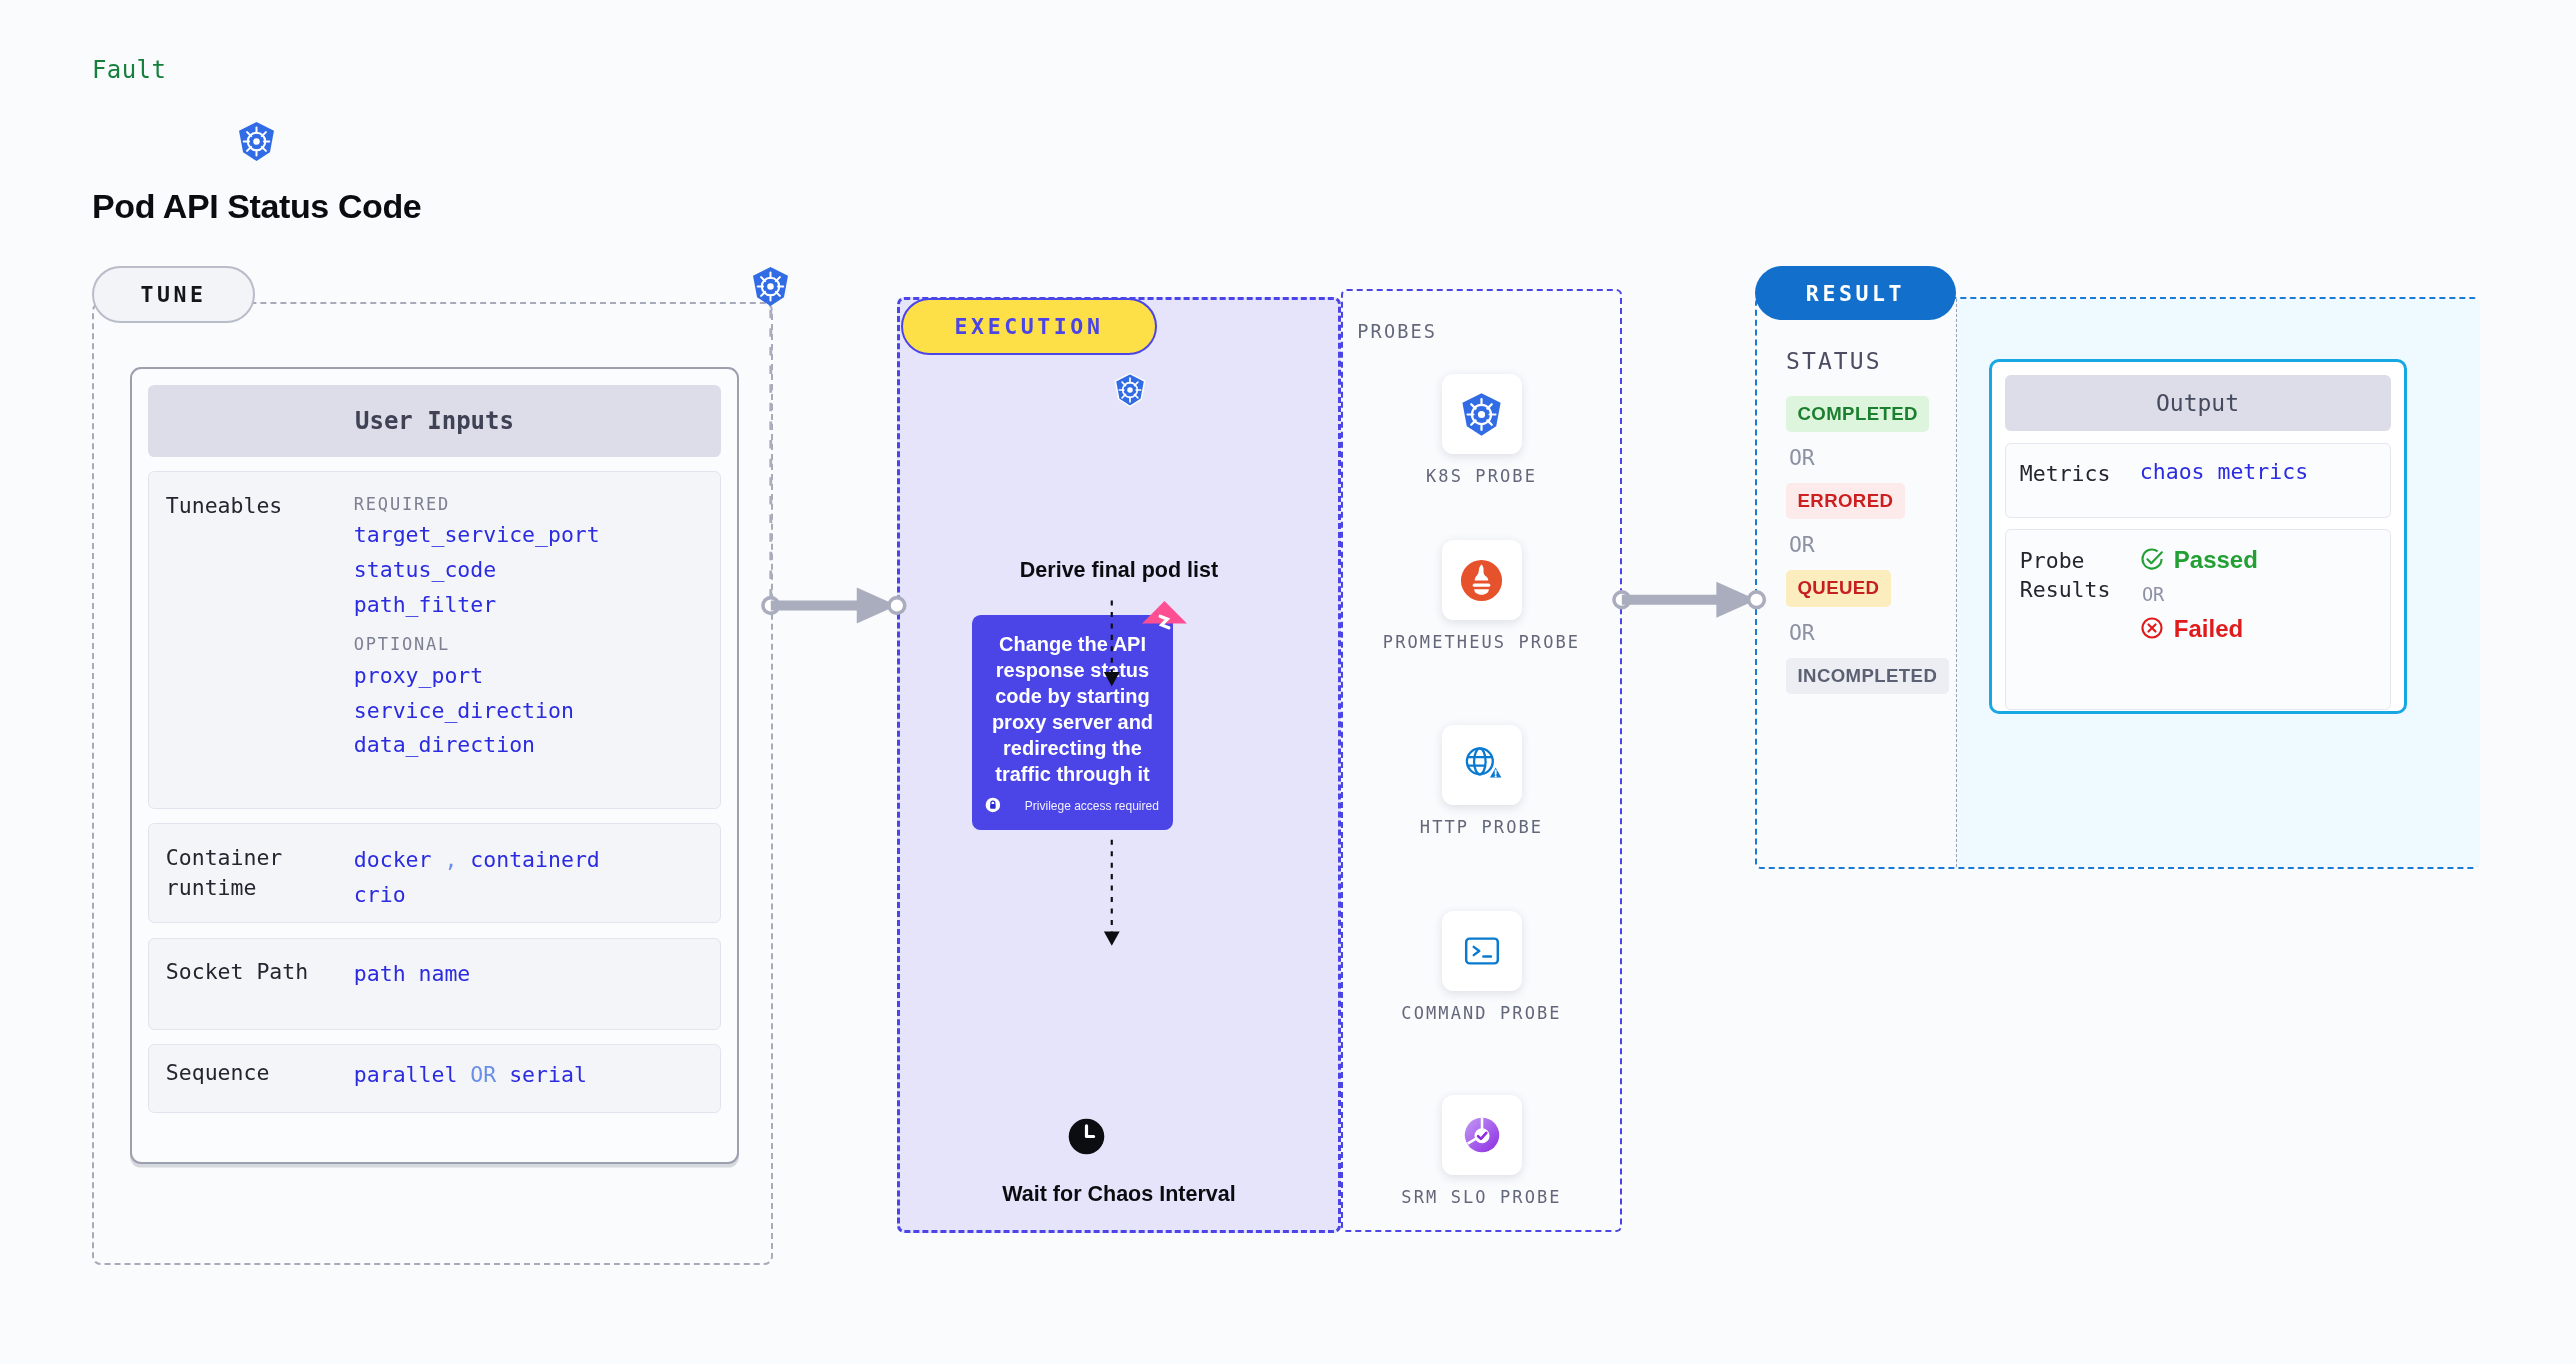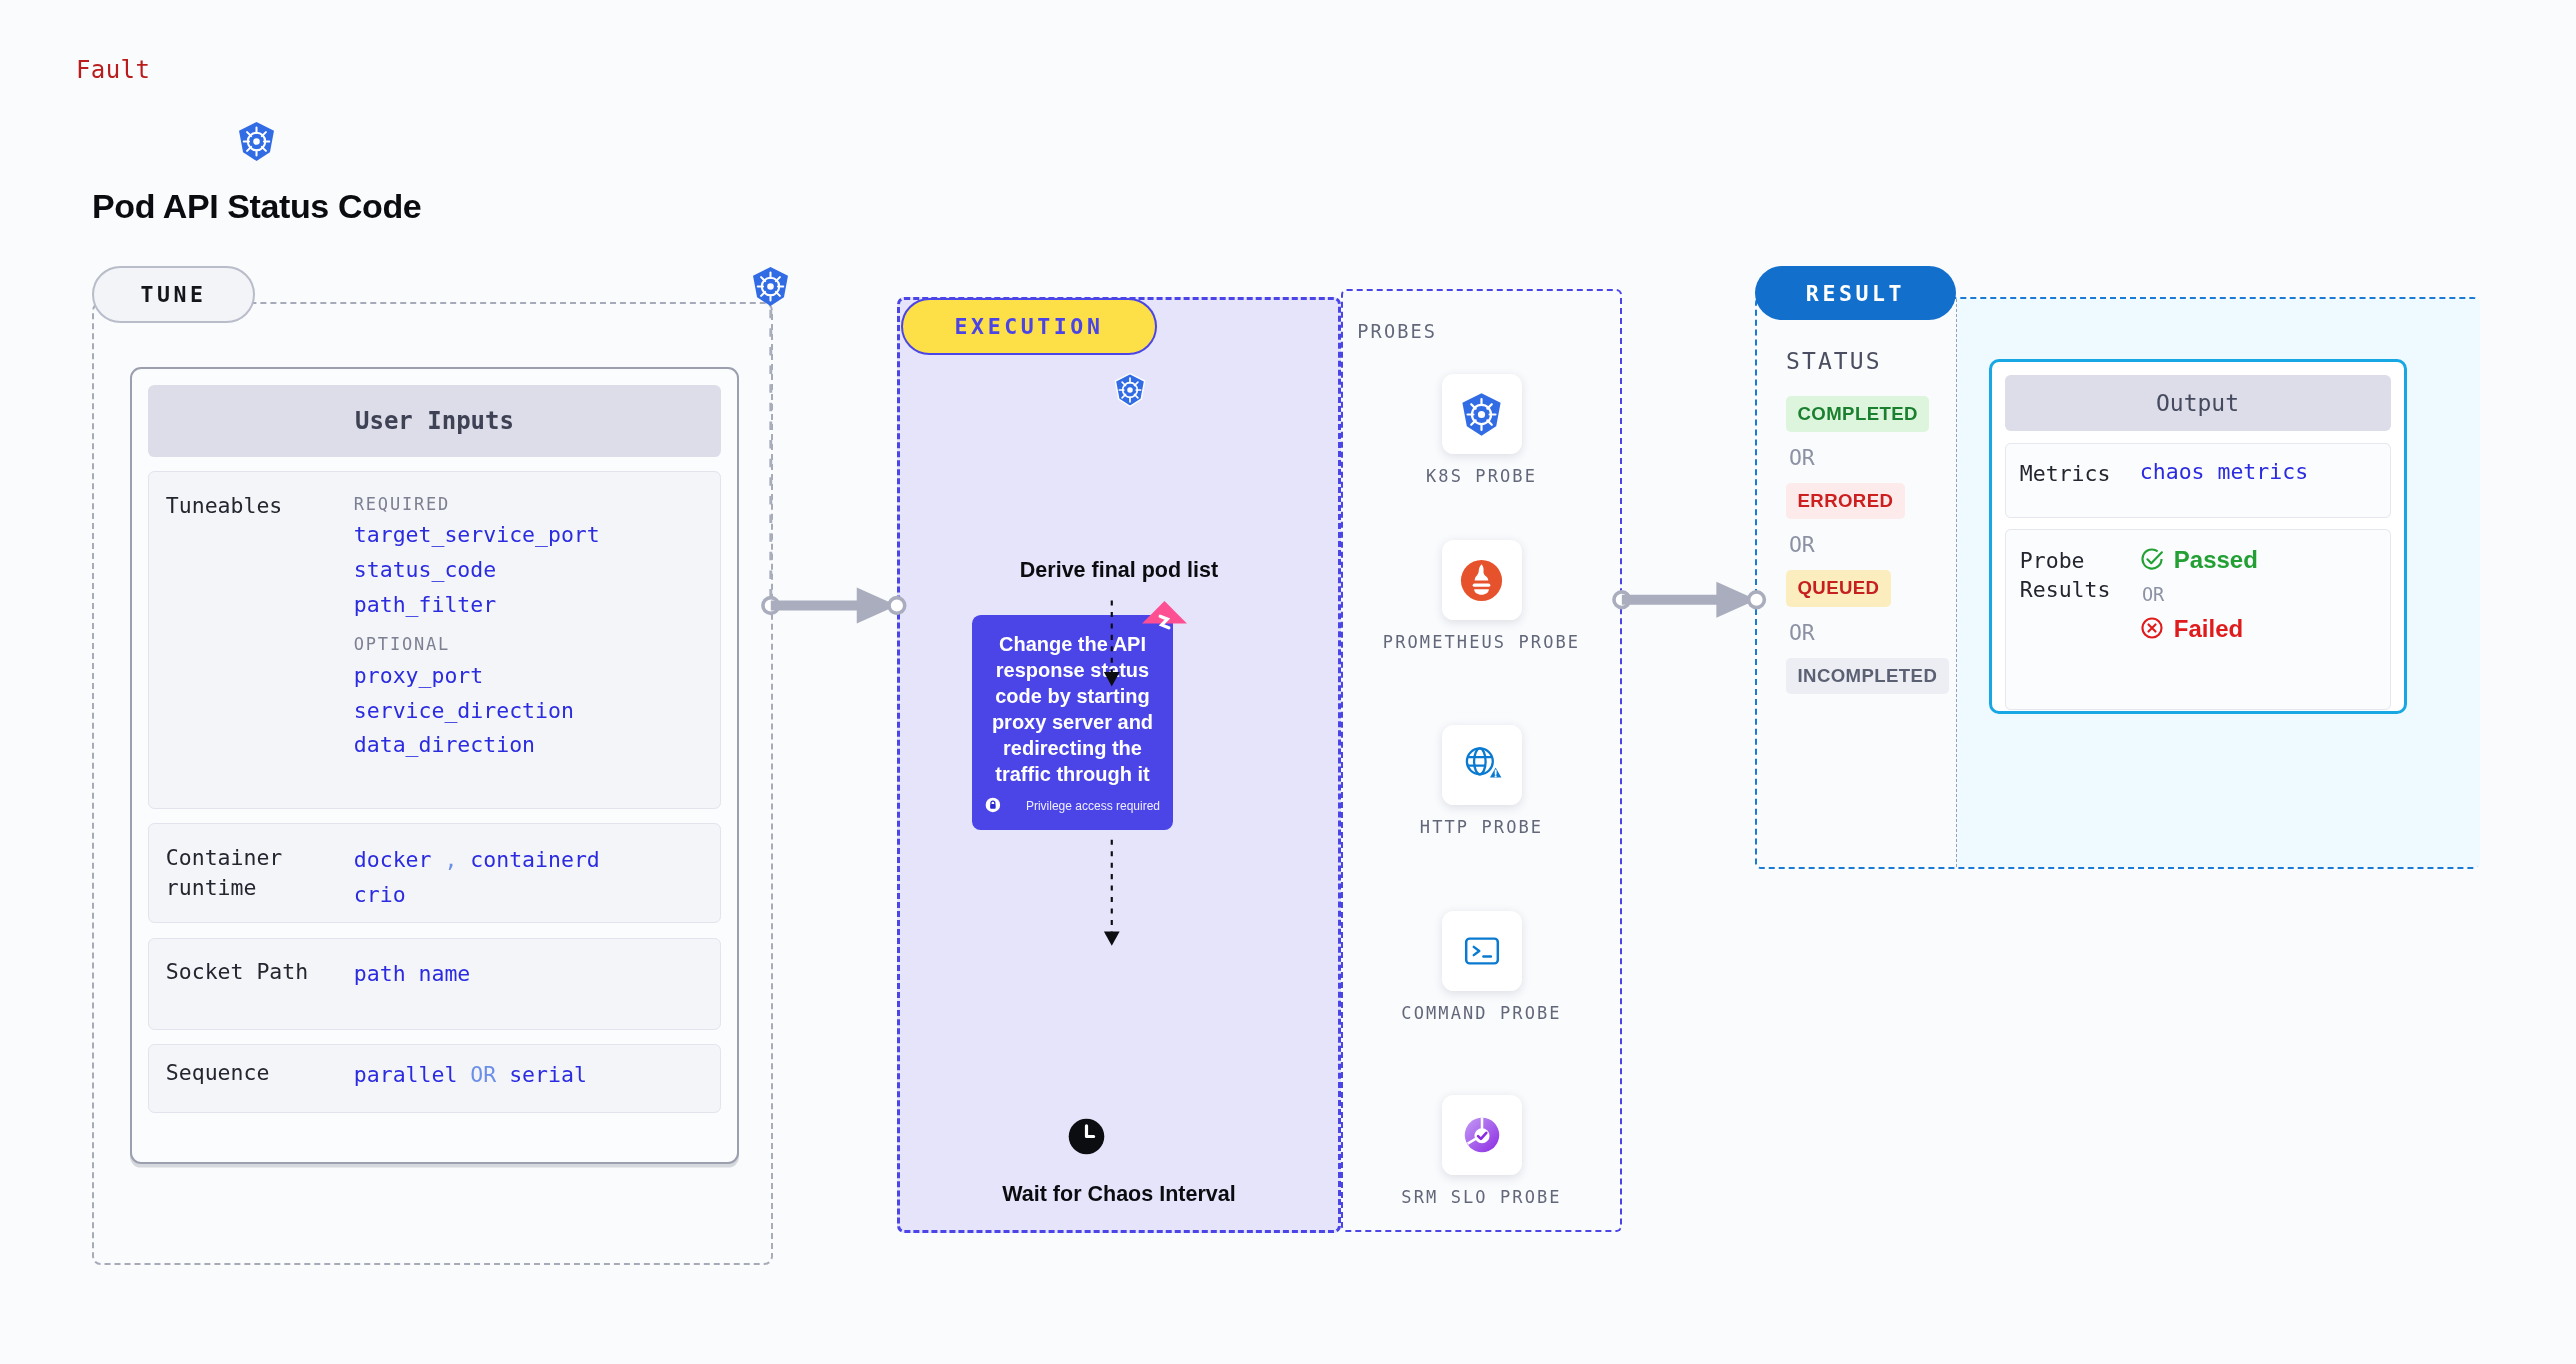--- a/index.html
+++ b/index.html
@@ -7,23 +7,23 @@
   body {
     background: #fafbfd;
     font-family: "Liberation Sans", sans-serif;
     position: relative;
     overflow: hidden;
   }
   .mono { font-family: "DejaVu Sans Mono", monospace; }
 
   
   #fault-label {
-    position: absolute; left: 76px; top: 56px;
+    position: absolute; left: 92px; top: 56px;
     font-family: "DejaVu Sans Mono", monospace;
-    font-size: 24px; color: #b91c1c; letter-spacing: 0.4px; text-align: center;
+    font-size: 24px; color: #15803d; letter-spacing: 0.4px; text-align: center;
   }
   #title-row { position: absolute; left: 92px; top: 120px; display: flex; align-items: center; gap: 21.5px; flex-direction: column; }
   #page-title { font-size: 34px; font-weight: 700; color: #0b0c0f; letter-spacing: -0.4px; }
 
   
   .panel { position: absolute; }
   .panel-badge {
     position: absolute; z-index: 6;
     display: flex; align-items: center; justify-content: center;
     font-family: "DejaVu Sans Mono", monospace;
@@ -160,21 +160,21 @@
     position: absolute; left: 0; top: 258px; width: 100%; text-align: center;
     font-size: 21.5px; font-weight: 700; color: #0b0c0f;
   }
   #action-card {
     position: absolute; left: 72px; top: 315px; width: 201px; height: 215px;
     background: #4b45e8; border-radius: 8.6px; padding: 15.8px 13px 8.6px;
     text-align: center; color: #fff;
   }
   #action-text { font-size: 20px; font-weight: 700; line-height: 1.3; }
   #privilege-row {
-    display: flex; align-items: center; justify-content: space-between; gap: 17px; margin-top: 10px;
+    display: flex; align-items: center; justify-content: flex-start; gap: 24px; margin-top: 10px;
   }
   #privilege-text { font-size: 12px; color: #f0effe; }
   #ribbon {
     position: absolute; right: -15.8px; top: -15.8px; width: 49px; height: 49px;
   }
   #wait-label {
     position: absolute; left: 0; top: 881px; width: 100%; text-align: center;
     font-size: 21.5px; font-weight: 700; color: #0b0c0f; line-height: 1.28;
   }
   #clock { position: absolute; left: 168px; top: 818px; }

